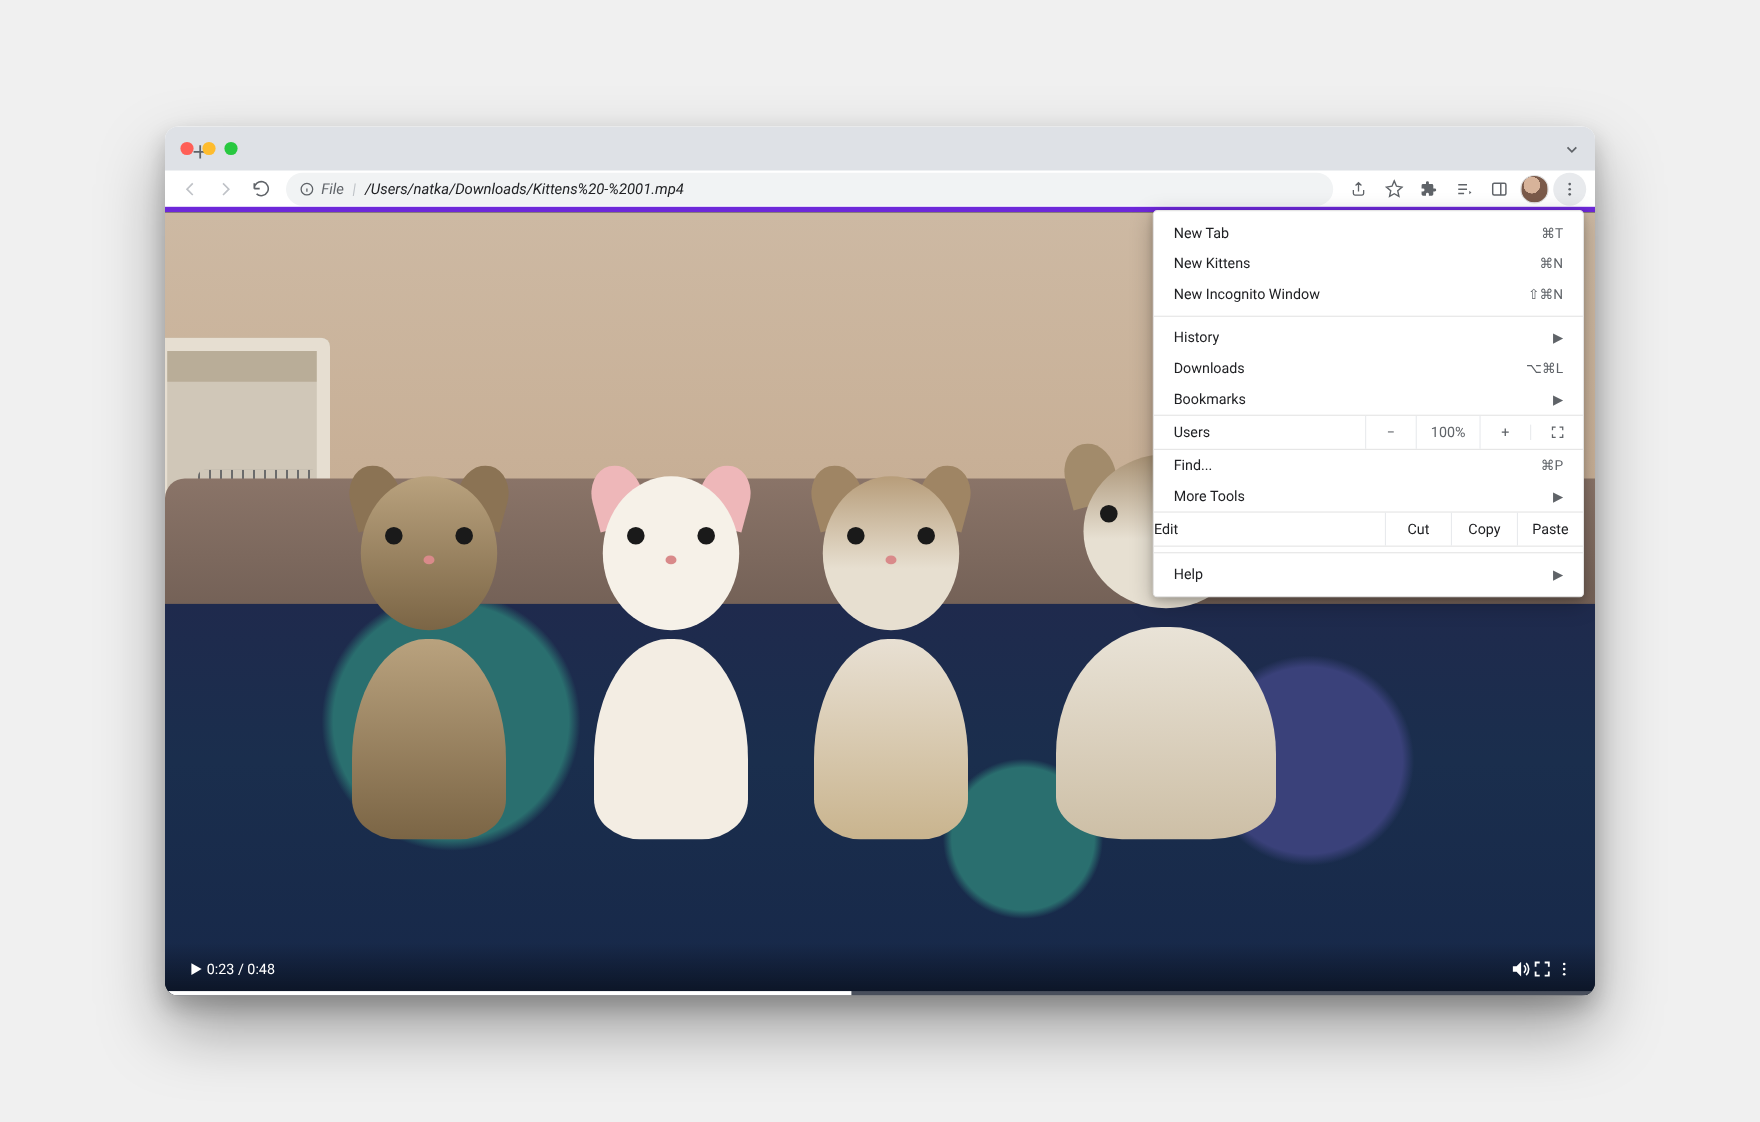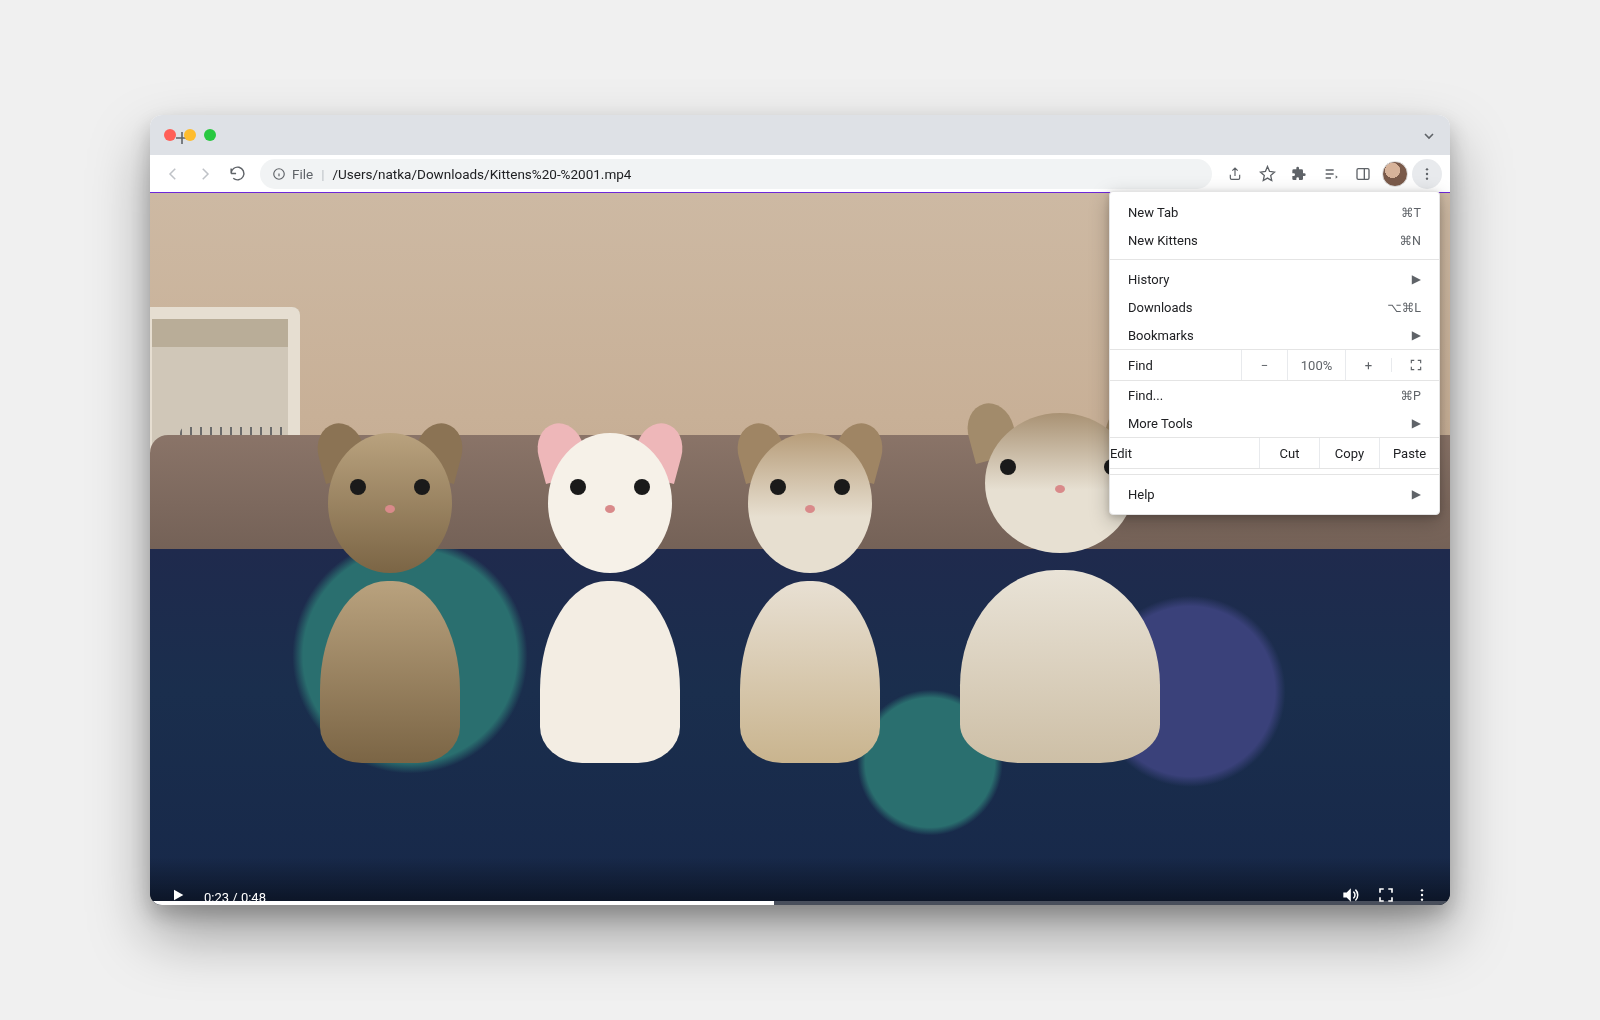--- a/index.html
+++ b/index.html
@@ -71,25 +71,26 @@
     border-radius: 50%; cursor:pointer;
   }
   .tabstrip .chevron {
     position: absolute; right: 14px; top: 14px;
     color: #5f6368; cursor:pointer;
   }
   
   .toolbar {
     height: 38px;
     background: #fff;
-    border-bottom: 1px solid #6d28d9;
+    border-bottom: 5px solid #6d28d9;
     display: flex;
     align-items: center;
     padding: 0 8px;
     gap: 2px;
+    font-style: italic;
   }
   .tbtn {
     width: 30px; height: 30px;
     display:flex;align-items:center;justify-content:center;
     color:#5f6368; border-radius:50%; cursor:pointer;
   }
   .tbtn.disabled { color:#bfc2c7; }
   .omnibox {
     flex:1;
     height: 30px;
@@ -170,40 +171,39 @@
   .k3 .ear { background:#9f8564; }
 
   .k4 { left:800px; width:220px; height:350px;}
   .k4 .body { background: linear-gradient(180deg,#e9e3d7,#cdbfa6); left:10px; right:10px;}
   .k4 .head { background: linear-gradient(180deg,#a99274,#e7e0d2 55%); width:150px; left:35px;}
   .k4 .ear { background:#a28b6b; }
 
   
   .video-controls {
     position:absolute; left:0; right:0; bottom:0; height:48px;
-    display:flex; align-items:flex-end;
+    display:flex; align-items:center;
     padding:0 18px;
     color:#fff;
     font-size:13px;
-    gap:16px;
     background: linear-gradient(180deg, rgba(0,0,0,0) 0%, rgba(0,0,0,0.5) 100%);
   }
   .vc-btn { width:20px;height:20px; display:flex;align-items:center;justify-content:center;cursor:pointer;}
   .vc-spacer { flex:1; }
   .progress {
     position:absolute; left:0; right:0; bottom:0; height:4px;
     background: rgba(255,255,255,0.25);
   }
   .progress .played { height:100%; width:48%; background:#fff; }
 
   
   .menu {
     position:absolute;
     top:76px; right:10px;
-    width:331px;
+    width:392px;
     background:#fff;
     border-radius:4px;
     box-shadow: 0 6px 20px rgba(0,0,0,0.25), 0 2px 6px rgba(0,0,0,0.15);
     border:1px solid #e4e4e4;
     padding:6px 0;
     z-index:50;
     font-size:13px;
     color:#202124;
   }
   .mitem {
@@ -407,35 +407,39 @@
 
   <div class="menu">
     <div class="mitem">
       <span>New Tab</span>
       <span class="shortcut">⌘T</span>
     </div>
     <div class="mitem">
       <span>New Kittens</span>
       <span class="shortcut">⌘N</span>
     </div>
+    <div class="mitem">
+      <span>New Incognito Window</span>
+      <span class="shortcut">⇧⌘N</span>
+    </div>
     <div class="sep"></div>
     <div class="mitem">
       <span>History</span>
       <span class="arrow">▶</span>
     </div>
     <div class="mitem">
       <span>Downloads</span>
       <span class="shortcut">⌥⌘L</span>
     </div>
     <div class="mitem">
       <span>Bookmarks</span>
       <span class="arrow">▶</span>
     </div>
     <div class="zoomrow nohover">
-      <span class="zlabel">Find</span>
+      <span class="zlabel">Users</span>
       <span class="zcell">−</span>
       <span class="zcell zval">100%</span>
       <span class="zcell">+</span>
       <span class="zfs">
         <svg width="14" height="14" viewBox="0 0 24 24" fill="none" stroke="currentColor" stroke-width="2">
             <path d="M4 9V4h5M20 9V4h-5M4 15v5h5M20 15v5h-5"></path>
           </svg>
       </span>
     </div>
     <div class="mitem">

